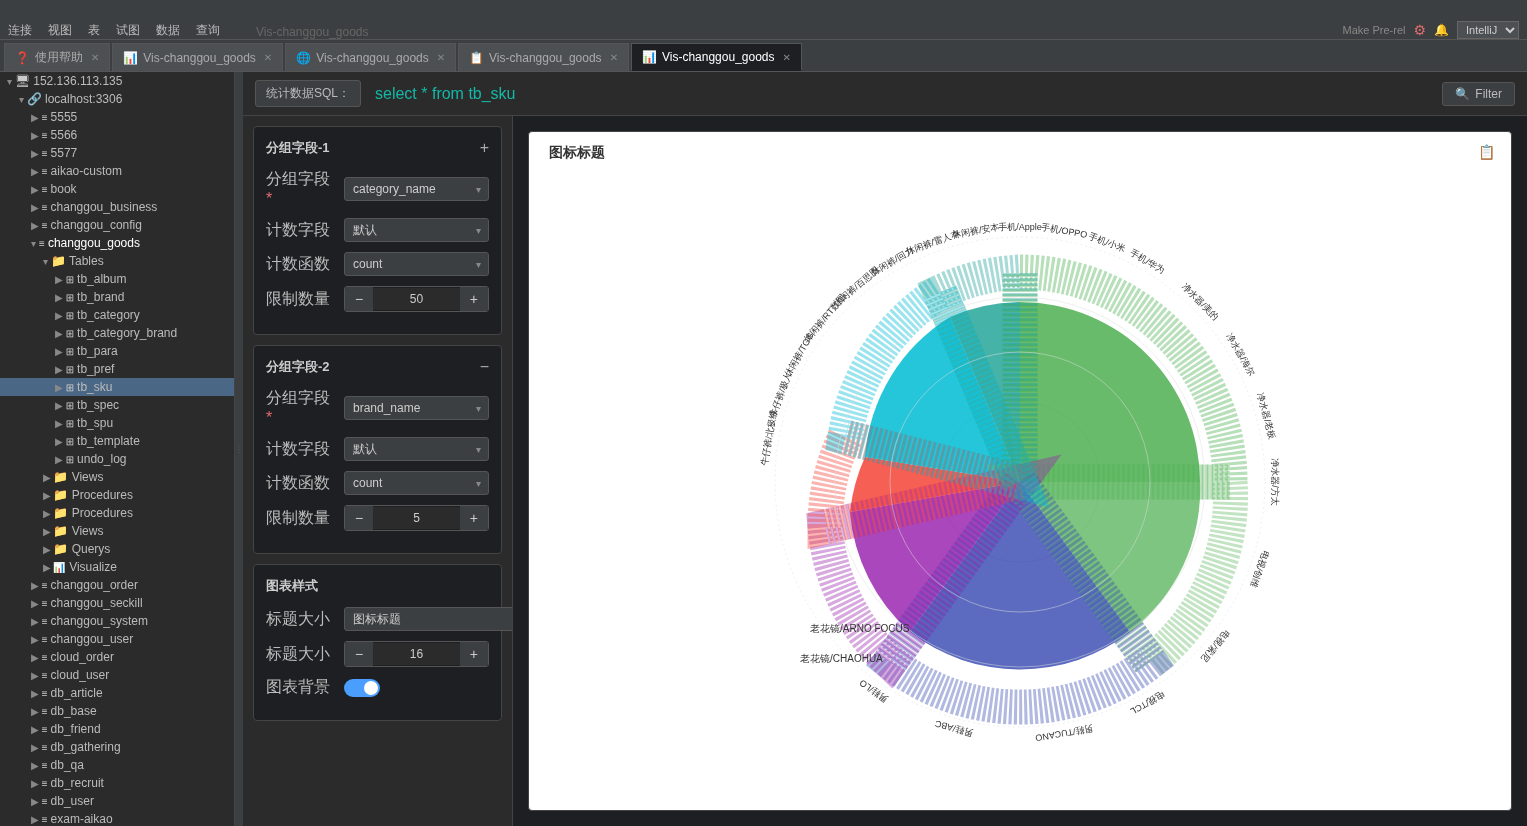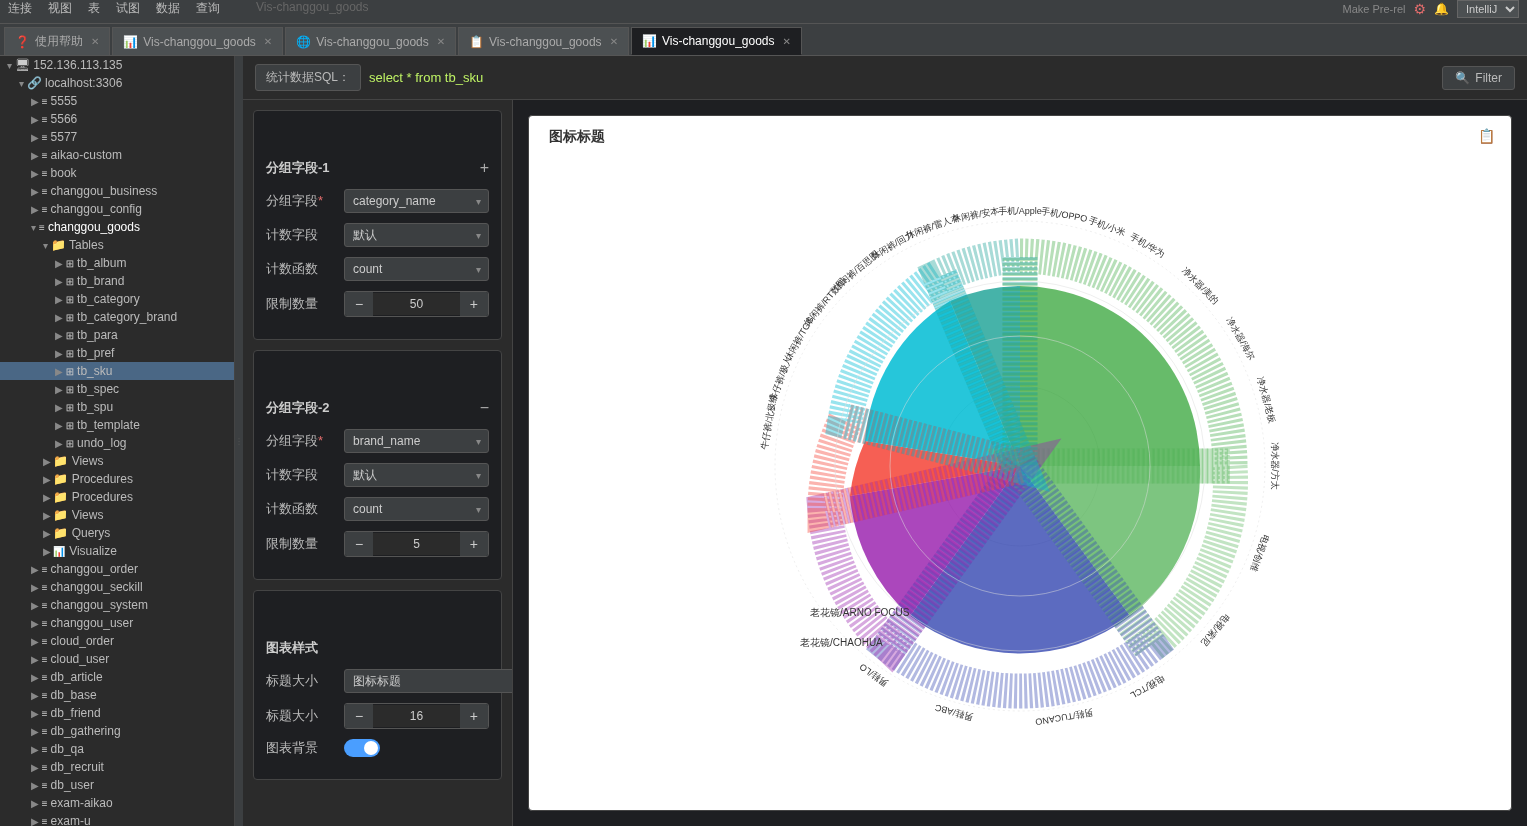--- a/index.html
+++ b/index.html
@@ -1,23 +1,23 @@
 <!DOCTYPE html>
 <html><head>
   <meta charset="utf-8">
   <style>
     * { box-sizing: border-box; margin: 0; padding: 0; }
     body { font-family: 'Microsoft YaHei', Arial, sans-serif; font-size: 13px; background: #2b2b2b; color: #ccc; height: 826px; overflow: hidden; display: flex; flex-direction: column; }
 
     
     .top-menubar {
       background: #3c3f41;
-      height: 24px;
-      display: flex;
-      align-items: flex-start;
+      height: 40px;
+      display: flex;
+      align-items: flex-end;
       padding: 0 8px;
       gap: 16px;
       font-size: 12px;
       color: #bbb;
       border-bottom: 1px solid #555;
       flex-shrink: 0;
     }
     .top-menubar span { cursor: pointer; }
     .top-right-bar {
       margin-left: auto;
@@ -107,38 +107,38 @@
       overflow: hidden;
     }
 
     
     .sql-bar {
       display: flex;
       align-items: center;
       padding: 8px 12px;
       background: #2b2b2b;
       border-bottom: 1px solid #444;
-      gap: 8px;
+      gap: 14px;
       flex-shrink: 0;
     }
     .sql-label {
       background: #3c3f41;
       border: 1px solid #555;
       padding: 4px 10px;
       font-size: 12px;
       color: #bbb;
       border-radius: 3px;
       white-space: nowrap;
     }
     .sql-input {
       flex: 1;
       background: transparent;
       border: none;
-      color: #bef264;
-      font-size: 13px;
+      color: #14b8a6;
+      font-size: 16px;
       outline: none;
     }
     .filter-btn {
       background: #3c3f41;
       border: 1px solid #555;
       color: #bbb;
       padding: 4px 12px;
       cursor: pointer;
       font-size: 12px;
       border-radius: 3px;
@@ -174,40 +174,39 @@
       padding: 12px;
     }
     .section-header {
       display: flex;
       justify-content: space-between;
       align-items: center;
       margin-bottom: 12px;
       color: #ccc;
       font-size: 13px;
       font-weight: bold;
-      margin-top: 36px;
     }
     .section-header .icon-btn {
       cursor: pointer;
       font-size: 16px;
       color: #888;
       background: none;
       border: none;
       color: #aaa;
     }
 
     .form-row {
       display: flex;
       align-items: center;
       margin-bottom: 10px;
       gap: 8px;
     }
     .form-label {
       width: 70px;
-      font-size: 13px;
+      font-size: 16px;
       color: #bbb;
       flex-shrink: 0;
     }
     .form-label .required { color: #e06c6c; }
     .select-wrapper {
       flex: 1;
       position: relative;
       text-decoration: underline;
     }
     .select-wrapper select {

